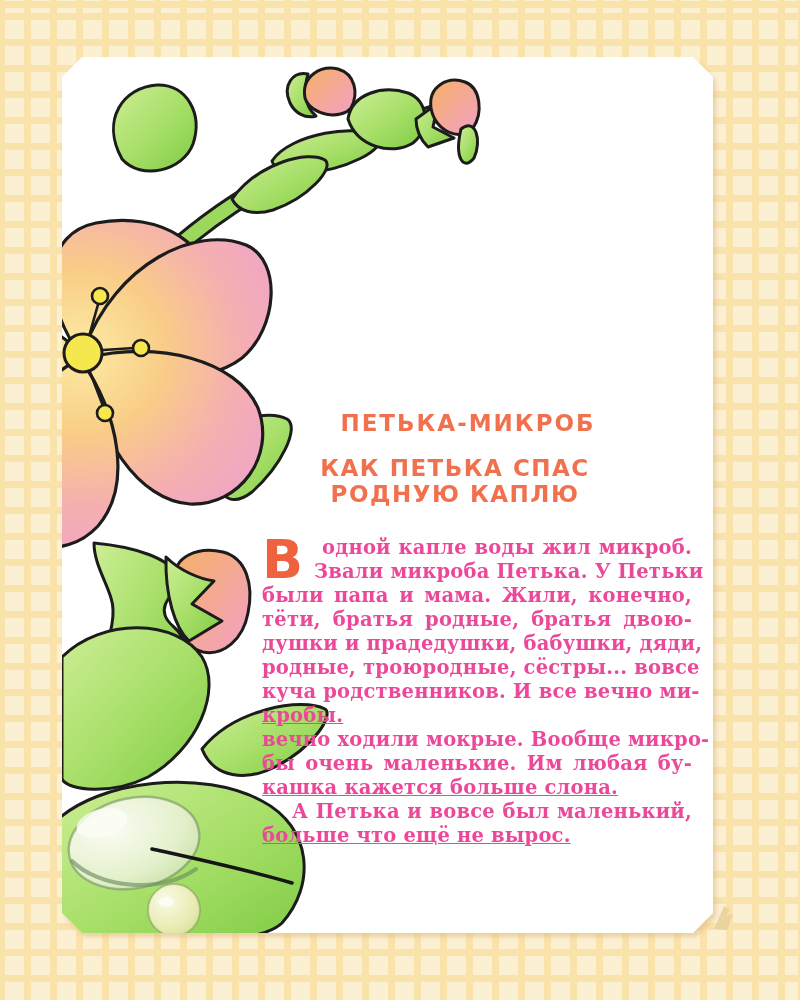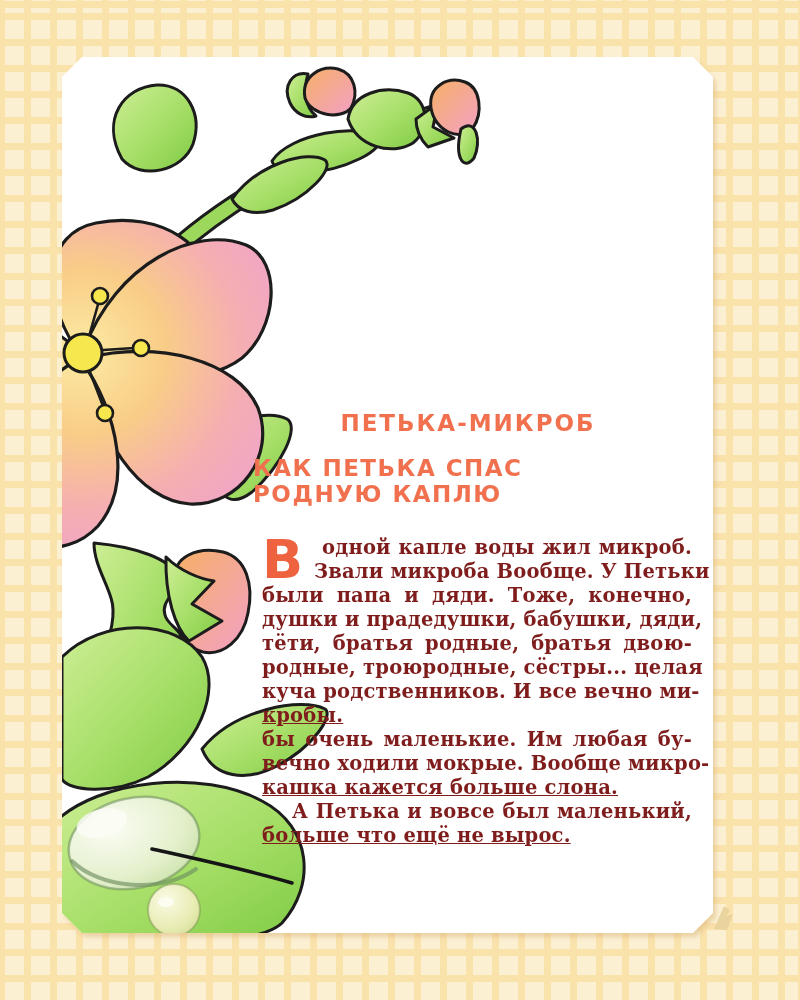--- a/index.html
+++ b/index.html
@@ -21,33 +21,33 @@
     clip-path: polygon(20px 0, 631px 0, 651px 20px, 651px 856px, 631px 876px, 20px 876px, 0 856px, 0 20px);
   }
   .illustration{ position:absolute; left:0; top:0; }
   .story-title{
     position:absolute; left:191px; top:345px; width:430px;
     text-align:center; color:#F1714F;
     font-family:"DejaVu Sans", sans-serif; font-weight:bold;
     font-size:23px; letter-spacing:2px; line-height:26px;margin-top:8px;
   }
   .chapter-title{
-    position:absolute; left:191px; top:398px; width:430px;
-    color:#F1714F;
+    position:absolute; left:178px; top:398px; width:430px;
+    text-align:center; color:#F1714F;
     font-family:"DejaVu Sans", sans-serif; font-weight:bold;
     font-size:23px; letter-spacing:1.5px; line-height:26px;
   }
   .drop-cap{
     position:absolute; left:200px; top:476px;
     font-family:"DejaVu Sans", sans-serif; font-weight:bold;
     font-size:54px; line-height:1; color:#EF6240;
   }
   .story-text{
     position:absolute; left:200px; top:479px; width:430px;
-    color:#7f1d1d; font-weight:bold;
+    color:#ec4899; font-weight:bold;
     font-size:19.5px; line-height:24px; letter-spacing:0.2px;
   }
   .line{ height:24px; text-align:justify; text-align-last:justify; white-space:nowrap; }
   .line.cap1{ padding-left:60px; }
   .line.cap2{ padding-left:52px; }
   .line.indent{ text-indent:30px; }
   .line.parend{ text-align-last:left;text-decoration:underline; }
   .fold-mark{ position:absolute; left:711px; top:899px; }
 </style>
 </head>
@@ -155,29 +155,29 @@
 
       <div class="chapter-title">
         <div>КАК ПЕТЬКА СПАС</div>
         <div>РОДНУЮ КАПЛЮ</div>
       </div>
 
       <div class="drop-cap">В</div>
 
       <div class="story-text">
         <div class="line cap1">одной капле воды жил микроб.</div>
-        <div class="line cap2">Звали микроба Вообще. У Петьки</div>
-        <div class="line">были папа и дяди. Тоже, конечно,</div>
+        <div class="line cap2">Звали микроба Петька. У Петьки</div>
+        <div class="line">были папа и мама. Жили, конечно,</div>
+        <div class="line">тёти, братья родные, братья двою-</div>
         <div class="line">душки и прадедушки, бабушки, дяди,</div>
-        <div class="line">тёти, братья родные, братья двою-</div>
-        <div class="line">родные, троюродные, сёстры... целая</div>
+        <div class="line">родные, троюродные, сёстры... вовсе</div>
         <div class="line">куча родственников. И все вечно ми-</div>
         <div class="line parend">кробы.</div>
+        <div class="line">вечно ходили мокрые. Вообще микро-</div>
         <div class="line">бы очень маленькие. Им любая бу-</div>
-        <div class="line">вечно ходили мокрые. Вообще микро-</div>
         <div class="line parend">кашка кажется больше слона.</div>
         <div class="line indent">А Петька и вовсе был маленький,</div>
         <div class="line parend">больше что ещё не вырос.</div>
       </div>
 
     </div>
   </div>
 
   <div class="fold-mark">
     <svg width="30" height="34" viewBox="0 0 30 34">

